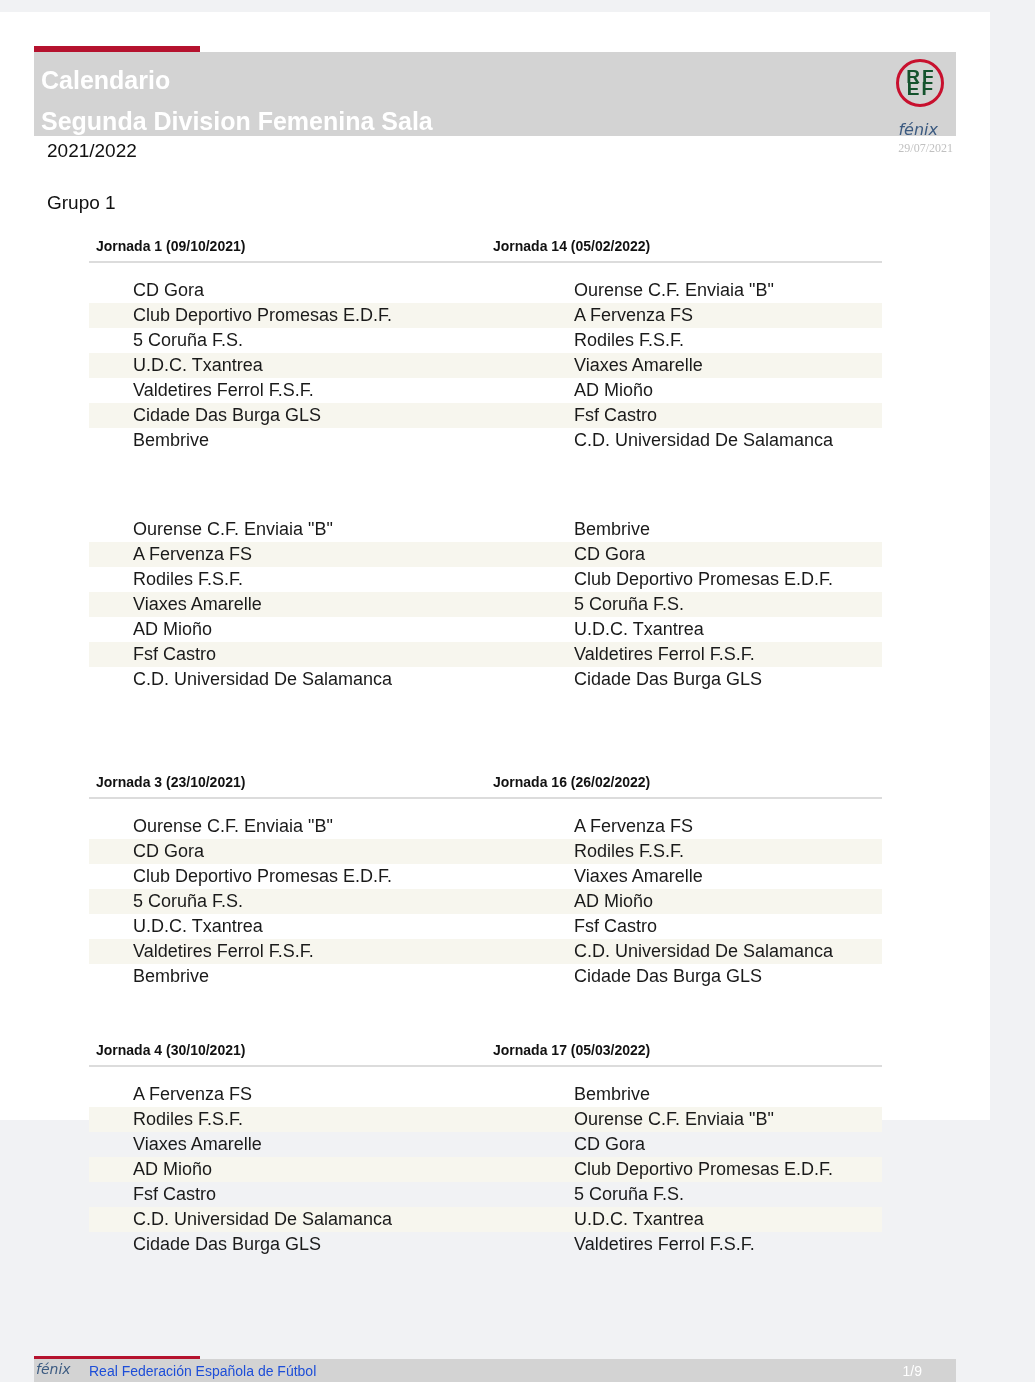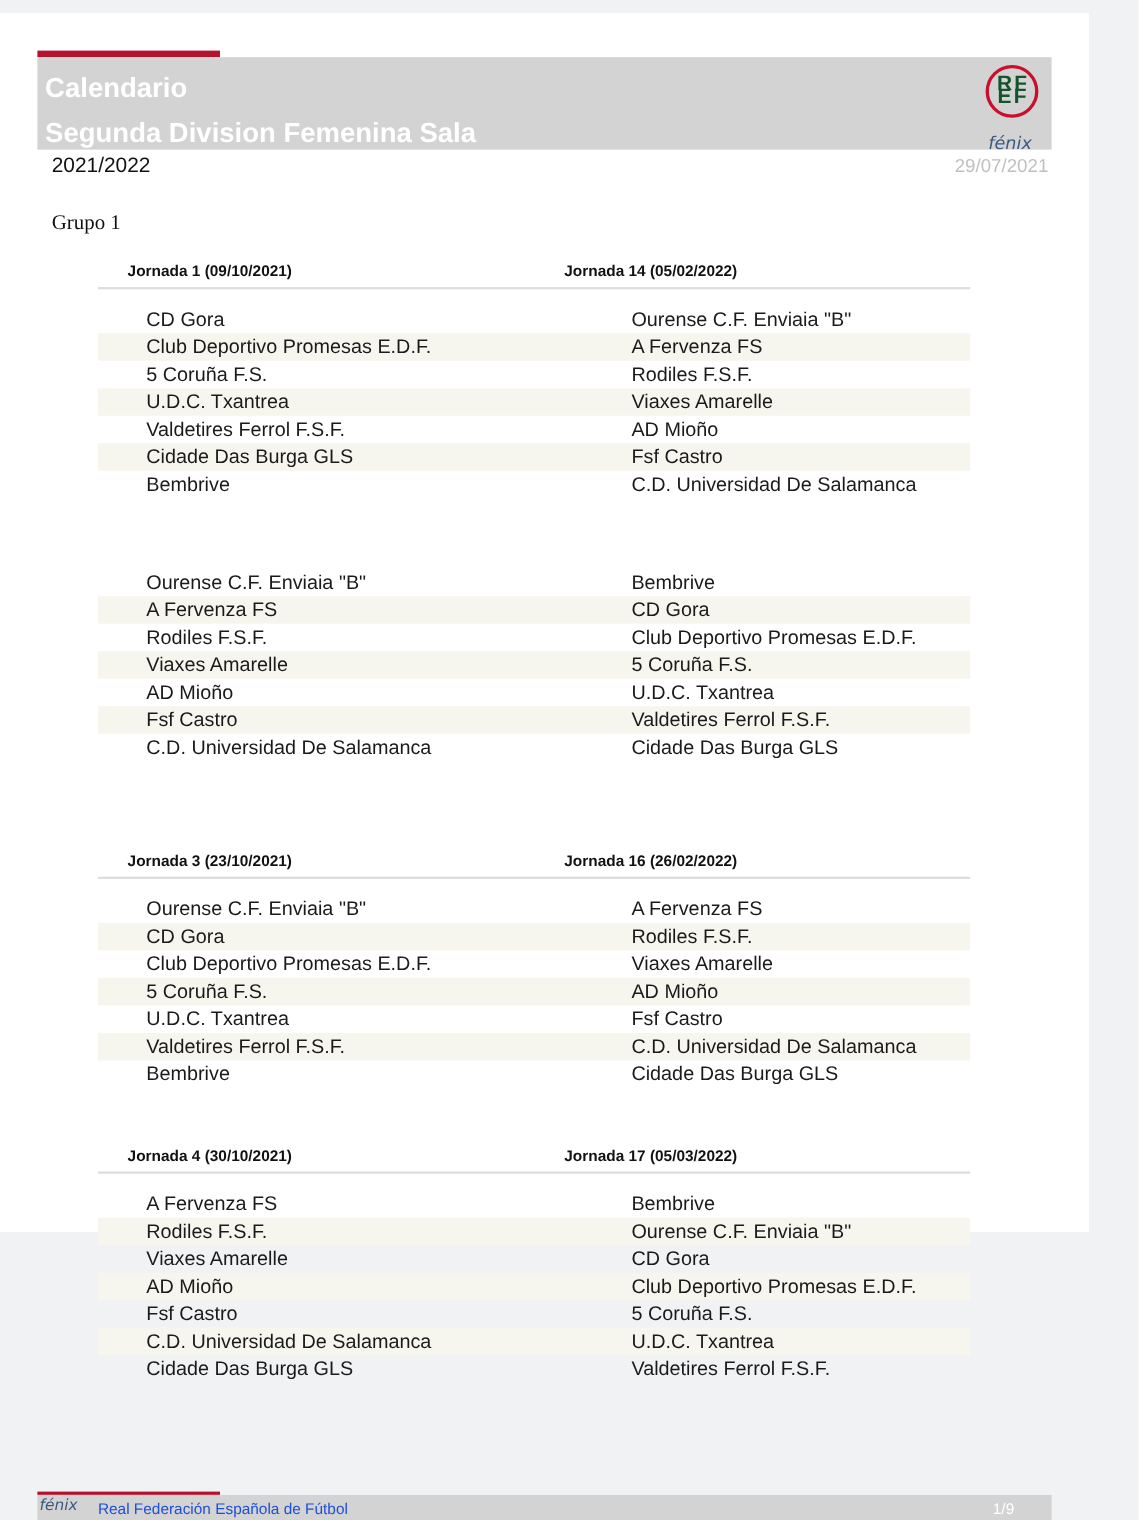--- a/index.html
+++ b/index.html
@@ -46,36 +46,36 @@
     position: absolute; right: 18px; top: 68px;
     color: #3b5a80; font-style: italic; font-size: 16px;
     font-family: "DejaVu Sans", sans-serif;
   }
   .season {
     position: absolute; left: 47px; top: 128px;
     font-size: 19px; color: #111;
   }
   .gen-date {
     position: absolute; right: 37px; top: 129px;
-    font-size: 17px; color: #c0c0c0;
+    font-size: 12px; color: #c0c0c0; font-family: Liberation Serif, serif;
   }
   .group {
     position: absolute; left: 47px; top: 180px;
-    font-size: 19px; color: #111; font-family: Liberation Serif, serif;
+    font-size: 19px; color: #111;
   }
   .block {
     position: absolute; left: 89px; width: 793px;
   }
   .block-head {
     position: relative; height: 27px;
     border-bottom: 2px solid #dcdcdc;
   }
   .jornada {
     position: absolute; top: 4px;
-    font-weight: bold; font-size: 14px; color: #111; white-space: nowrap; margin-left: 20px;
+    font-weight: bold; font-size: 14px; color: #111; white-space: nowrap;
   }
   .j-left { left: 7px; }
   .j-right { left: 404px; }
   .rows { margin-top: 15px; }
   .row {
     height: 25px; display: flex; align-items: center;
     font-size: 18px; color: #1a1a1a;
   }
   .row:nth-child(even) { background: #f7f6ee; }
   .cell { white-space: nowrap; margin-left: 44px; }

